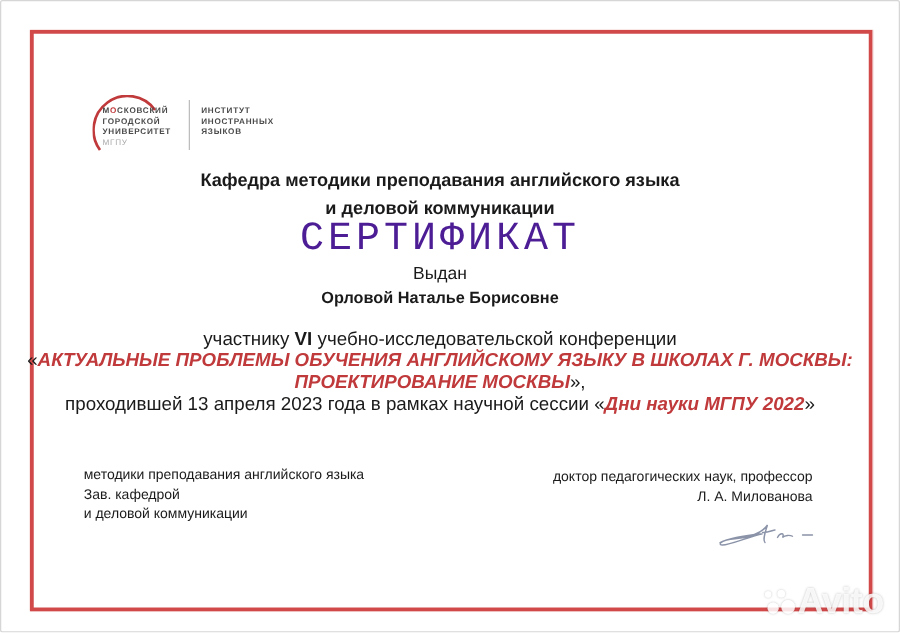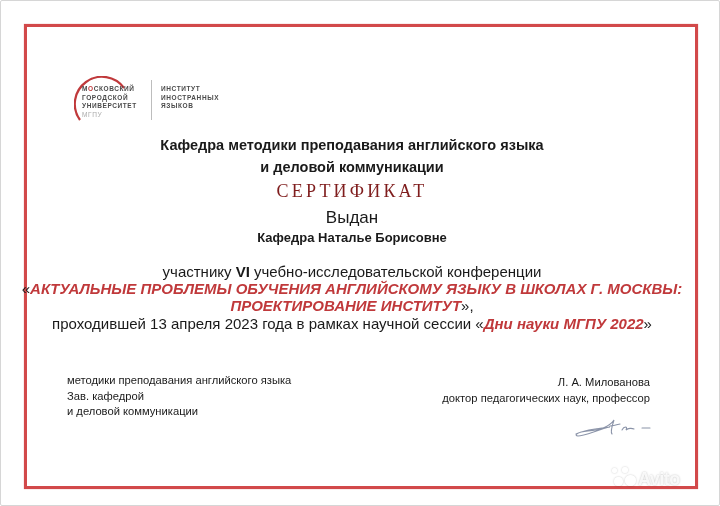--- a/index.html
+++ b/index.html
@@ -37,24 +37,24 @@
   .logo-right {
     position: absolute; left: 89px; top: 9px;
     font-size: 6.5px; font-weight: bold; letter-spacing: 0.6px; line-height: 8.5px;
     color: #4a4a4a;
   }
   .center {
     position: absolute; left: 0; width: 704px; text-align: center;
   }
   .dept { top: 134px; font-size: 14.5px; font-weight: bold; line-height: 22px; color: #1a1a1a; }
   .title {
-    top: 176px; font-family: Liberation Serif, serif;
-    font-size: 18px; letter-spacing: 3.2px; color: #7f1d1d; line-height: 30px;
+    top: 176px; font-family: Liberation Mono, monospace;
+    font-size: 32px; letter-spacing: 3.2px; color: #4c1d95; line-height: 30px;
   }
-  .issued { top: 210px; font-size: 17px; line-height: 16px; }
+  .issued { top: 210px; font-size: 14px; line-height: 16px; }
   .name { top: 229px; font-size: 13px; font-weight: bold; line-height: 18px; }
   .body-text { font-size: 15px; line-height: 17px; }
   .l1 { top: 263px; }
   .l2 { top: 280px; }
   .l3 { top: 297px; }
   .l4 { top: 315px; }
   .red { color: #c0393b; font-weight: bold; font-style: italic; }
   .bold { font-weight: bold; }
   .sig-left {
     position: absolute; left: 67px; top: 373px;
@@ -63,21 +63,21 @@
   .sig-right {
     position: absolute; right: 70px; top: 374px; text-align: right;
     font-size: 11.2px; line-height: 16px;
   }
   .signature {
     position: absolute; left: 570px; top: 414px; width: 90px; height: 30px;
   }
   .watermark {
     position: absolute; left: 612px; top: 465px; height: 30px; width: 100px;
     color: rgba(255,255,255,0.85);
-    font-size: 18px; font-weight: bold; letter-spacing: -0.5px;
+    font-size: 29px; font-weight: bold; letter-spacing: -0.5px;
     text-shadow: 0 0 2px rgba(0,0,0,0.25);
   }
   .watermark .dots {
     display: inline-block; position: relative; width: 24px; height: 24px; vertical-align: -4px; margin-right: 2px;
   }
   .watermark .dots i {
     position: absolute; border-radius: 50%; background: rgba(255,255,255,0.85);
     box-shadow: 0 0 2px rgba(0,0,0,0.25);
   }
 </style>
@@ -107,39 +107,39 @@
 
 <div class="center dept">
   <div>Кафедра методики преподавания английского языка</div>
   <div>и деловой коммуникации</div>
 </div>
 
 <div class="center title">СЕРТИФИКАТ</div>
 
 <div class="center issued">Выдан</div>
 
-<div class="center name">Кафедра Наталье Борисовне</div>
+<div class="center name">Орловой Наталье Борисовне</div>
 
 <div class="center body-text l1"><span>участнику </span><span class="bold">VI</span><span> учебно-исследовательской конференции</span></div>
 
 <div class="center body-text l2"><span>«</span><span class="red">АКТУАЛЬНЫЕ ПРОБЛЕМЫ ОБУЧЕНИЯ АНГЛИЙСКОМУ ЯЗЫКУ В ШКОЛАХ Г. МОСКВЫ:</span></div>
 
-<div class="center body-text l3"><span class="red">ПРОЕКТИРОВАНИЕ ИНСТИТУТ</span><span>»,</span></div>
+<div class="center body-text l3"><span class="red">ПРОЕКТИРОВАНИЕ МОСКВЫ</span><span>»,</span></div>
 
 <div class="center body-text l4"><span>проходившей 13 апреля 2023 года в рамках научной сессии </span><span>«</span><span class="red">Дни науки МГПУ 2022</span><span>»</span></div>
 
 <div class="sig-left">
   <div>методики преподавания английского языка</div>
   <div>Зав. кафедрой</div>
   <div>и деловой коммуникации</div>
 </div>
 
 <div class="sig-right">
+  <div>доктор педагогических наук, профессор</div>
   <div>Л. А. Милованова</div>
-  <div>доктор педагогических наук, профессор</div>
 </div>
 
 <svg class="signature" viewBox="0 0 90 30">
   <path d="M6 20 C 14 16, 30 14, 40 13 C 30 15, 14 22, 8 22 C 4 22, 6 18, 18 17 C 30 16, 40 12, 44 6 C 42 12, 40 18, 42 20 M 40 12 C 46 12, 48 10, 50 10 M 52 16 C 54 12, 58 12, 56 16 C 58 14, 62 14, 64 15 M 72 14 L 80 14" fill="none" stroke="#8a93a8" stroke-width="1.1" stroke-linecap="round"></path>
 </svg>
 
 <div class="watermark">
   <span class="dots">
     <i style="left:2px;top:12px;width:9px;height:9px;"></i>
     <i style="left:10px;top:2px;width:6px;height:6px;"></i>

